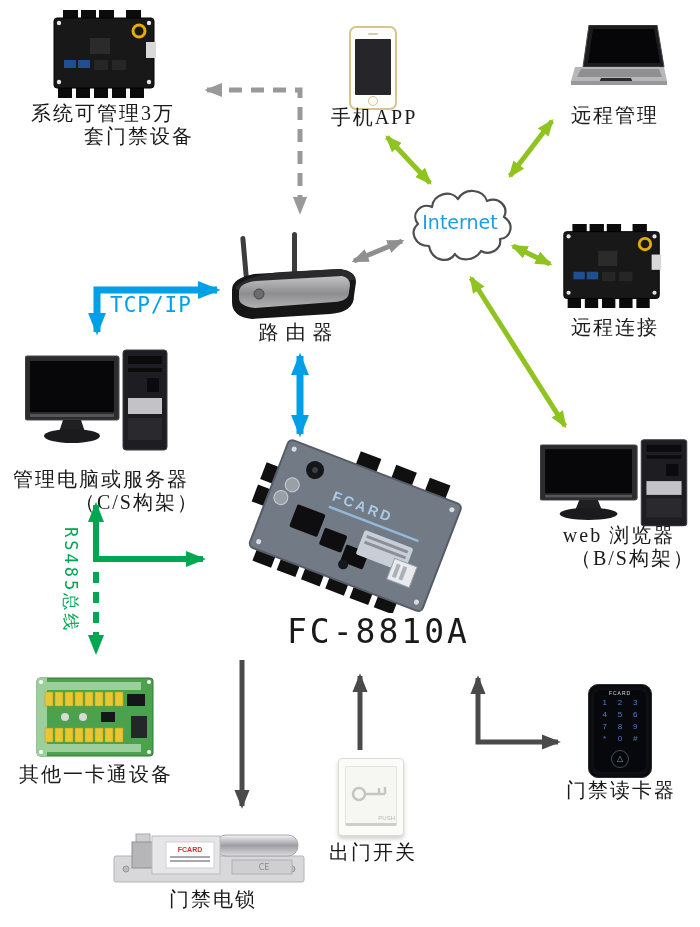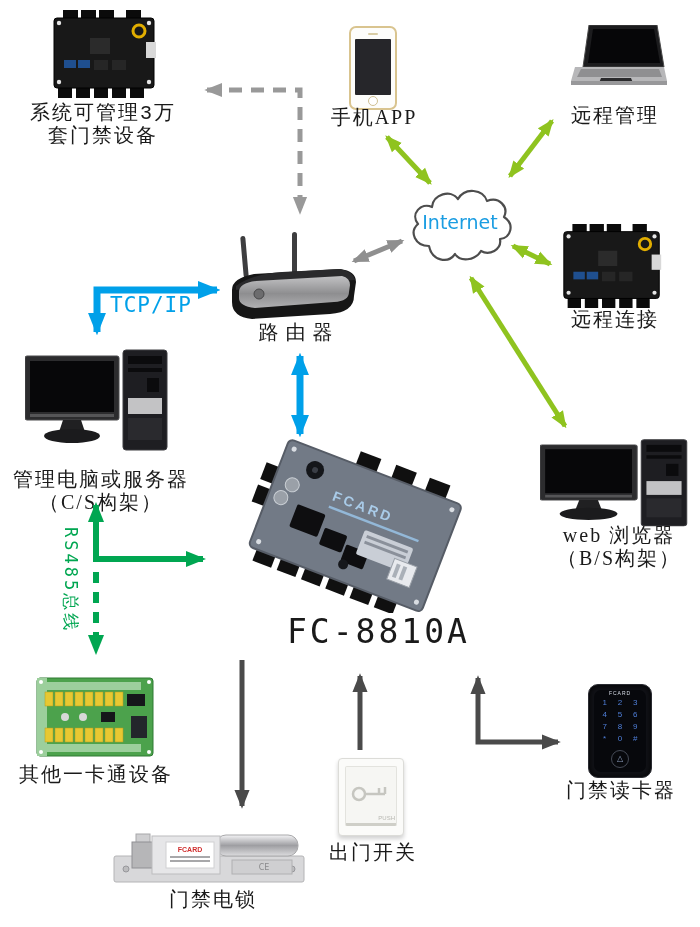--- a/index.html
+++ b/index.html
@@ -1,21 +1,21 @@
 <!DOCTYPE html>
 <html><head>
 <meta charset="utf-8">
 <style>
   html,body{margin:0;padding:0;background:#fff;}
   #canvas{position:relative;width:700px;height:927px;background:#ffffff;overflow:hidden;
           font-family:"Liberation Serif", serif;}
   .abs{position:absolute;}
   .label{position:absolute;color:#1a1a1a;text-align:center;line-height:1.15;
          font-size:20px;letter-spacing:2px;white-space:nowrap;}
-  .label .l2{display:block;}
+  .label .l2{display:block;text-align:right;}
   #arrow-layer{position:absolute;left:0;top:0;width:700px;height:927px;z-index:6;pointer-events:none;}
   .device{z-index:2;}
   .label{z-index:4;}
   #tcpip-label{color:#00a0e9;font-family:"DejaVu Sans Mono", monospace;font-size:21px;letter-spacing:1px;}
   #rs485-label{color:#00a651;writing-mode:vertical-rl;text-orientation:sideways;
                font-size:17px;letter-spacing:3px;font-family:"DejaVu Sans Mono", monospace;}
   #controller-label{font-family:"DejaVu Sans Mono", monospace;font-size:33px;letter-spacing:3px;text-align:center;}
   
   #phone-device{width:44px;height:80px;background:#fdfdfb;border:2px solid #d9c48f;border-radius:7px;}
   #phone-device .screen{position:absolute;left:4px;top:11px;right:4px;bottom:13px;background:#26262a;border-radius:1px;}
@@ -322,27 +322,27 @@
       <span>7</span>
       <span>8</span>
       <span>9</span>
       <span>*</span>
       <span>0</span>
       <span>#</span>
     </div>
     <div class="ring">△</div>
   </div>
 
-  <div class="label" style="left:12px;top:102px;width:182px;font-family:Liberation Mono, monospace;">
+  <div class="label" style="left:12px;top:102px;width:182px;">
     <span>系统可管理3万</span>
     <span class="l2">套门禁设备</span>
   </div>
   <div class="label" style="left:329px;top:106px;width:90px;"><span>手机APP</span></div>
   <div class="label" style="left:562px;top:104px;width:106px;"><span>远程管理</span></div>
-  <div class="label" style="left:562px;top:308px;width:106px;"><span>远程连接</span></div>
+  <div class="label" style="left:562px;top:316px;width:106px;"><span>远程连接</span></div>
   <div class="label" style="left:244px;top:321px;width:110px;letter-spacing:7px;"><span>路由器</span></div>
   <div class="label" id="tcpip-label" style="left:110px;top:293px;"><span>TCP/IP</span></div>
   <div class="label" style="left:3px;top:468px;width:196px;">
     <span>管理电脑或服务器</span>
     <span class="l2">（C/S构架）</span>
   </div>
   <div class="label" id="rs485-label" style="left:60px;top:524px;height:112px;"><span>RS485总线</span></div>
   <div class="label" id="controller-label" style="left:287px;top:613px;width:180px;"><span>FC-8810A</span></div>
   <div class="label" style="left:15px;top:763px;width:162px;"><span>其他一卡通设备</span></div>
   <div class="label" style="left:543px;top:524px;width:152px;">

